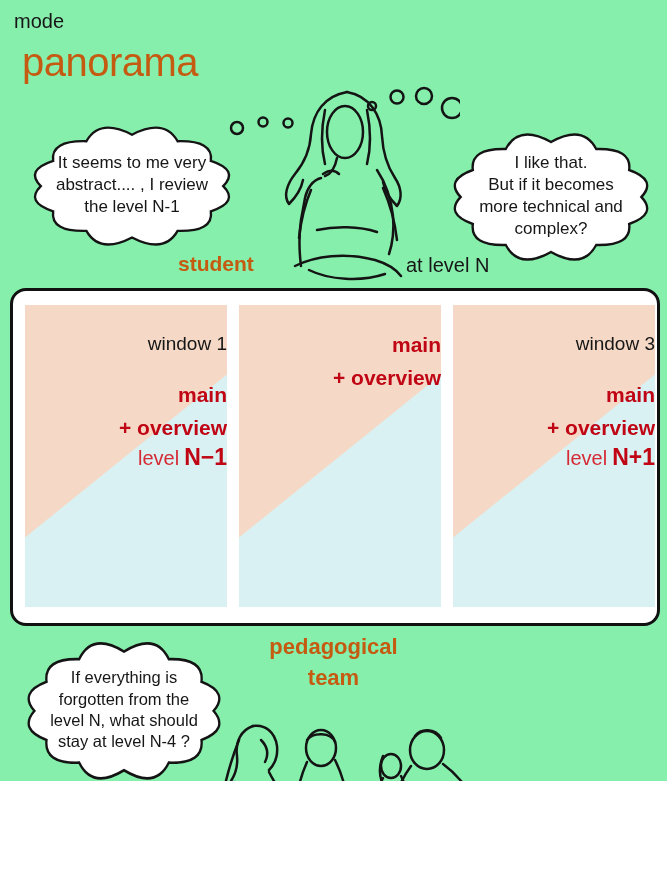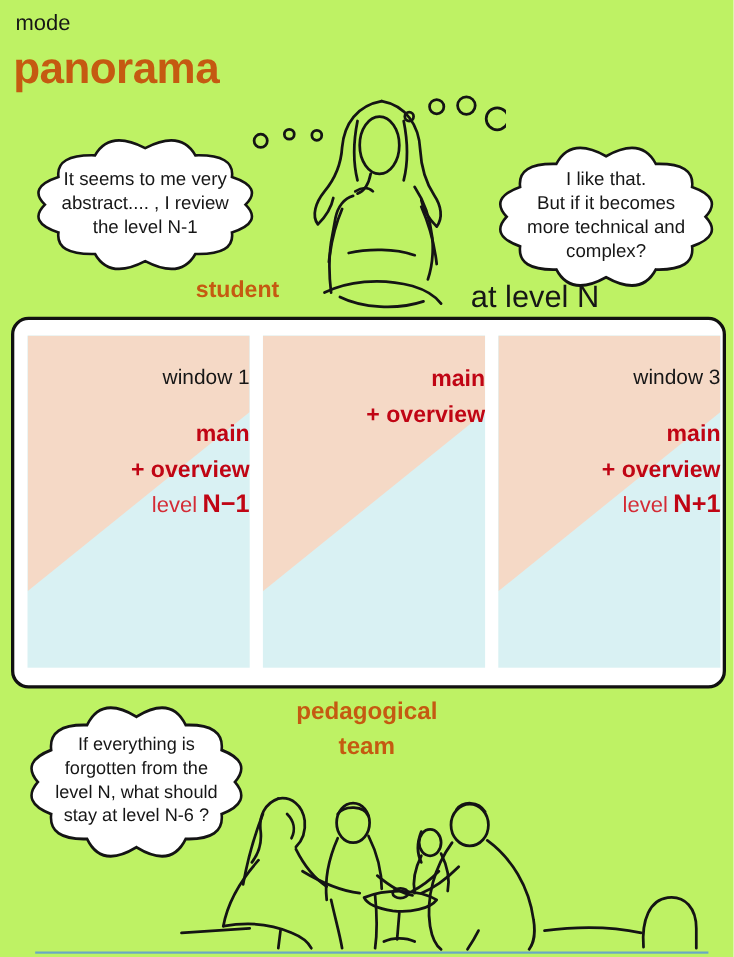--- a/index.html
+++ b/index.html
@@ -1,35 +1,35 @@
 <!DOCTYPE html>
 <html style="--accent_orange: #C55A11; --dark_red: #C00514; --level_red: #D42B35; --peach: #F5D9C6; --light_blue: #D9F1F3; --ink: #161616; --bottom_rule: #5B9BD5;"><head>
 <meta charset="utf-8">
 <style>
   html,body{margin:0;padding:0;background:#fff;}
   .stage{
-    position:relative;width:667px;height:870px;background:#bef264;overflow:hidden;
+    position:relative;width:667px;height:781px;background:#86efac;overflow:hidden;
     font-family:"Liberation Sans", sans-serif;color:var(--ink,#161616);
   }
   .abs{position:absolute;}
   
   .mode-label{left:14px;top:10px;font-size:20px;}
-  .page-title{left:12px;top:40px;font-size:40px;font-weight:bold;color:var(--accent_orange);letter-spacing:-0.5px;}
+  .page-title{left:22px;top:40px;font-size:40px;font-weight:normal;color:var(--accent_orange);letter-spacing:-0.5px;}
   
   .sketch{stroke:#141414;fill:none;stroke-width:2.5;stroke-linecap:round;stroke-linejoin:round;}
   
   .cloud{position:absolute;}
   .cloud svg{position:absolute;inset:0;width:100%;height:100%;overflow:visible;}
   .cloud-text{
     position:absolute;inset:0;display:flex;align-items:center;justify-content:center;
     text-align:center;font-size:17px;line-height:1.3;white-space:pre-line;padding:26px 26px 30px 26px;
   }
   
   .student-label{left:178px;top:252px;font-size:21px;font-weight:bold;color:var(--accent_orange);}
-  .at-level-label{left:428px;top:254px;font-size:28px;}
+  .at-level-label{left:406px;top:254px;font-size:20px;}
   
   .panorama-box{
     left:10px;top:288px;width:644px;height:332px;background:#fff;
     border:3px solid #111;border-radius:16px;
   }
   .panel{position:absolute;top:14px;width:202px;height:302px;background:var(--light_blue);overflow:hidden;text-align:center;}
   .panel-peach{position:absolute;inset:0;background:var(--peach);
     clip-path:polygon(0 0,100% 0,100% 23%,0 77%);}
   .panel-content{position:relative;z-index:2;text-align:right;}
   .panel-1{left:12px;}  .panel-2{left:226px;}  .panel-3{left:440px;}
@@ -156,21 +156,21 @@
   <div class="abs team-label">pedagogical
 team</div>
 
   <div class="cloud" style="left:12px;top:630px;width:224px;height:164px;">
     <svg viewBox="0 0 240 152" preserveAspectRatio="none">
       <use href="#cloud-shape" fill="#fff" stroke="#141414" stroke-width="2.5" vector-effect="non-scaling-stroke"></use>
     </svg>
     <div class="cloud-text" style="font-size:16.5px;">If everything is
 forgotten from the
 level N, what should
-stay at level  N-6 ?</div>
+stay at level  N-4 ?</div>
   </div>
 
 
   <svg class="abs" style="left:135px;top:695px;" width="530" height="170" viewBox="0 0 530 168">
     <g class="sketch" stroke-width="2.4">
 
       <path d="M118,30 C106,34 100,46 102,60 C103,70 100,80 94,88"></path>
       <path d="M118,30 C130,28 140,36 142,50 C143,60 140,68 134,74"></path>
       <path d="M104,44 C96,64 90,86 86,108"></path>
       <path d="M126,44 C132,50 134,58 130,66"></path>

